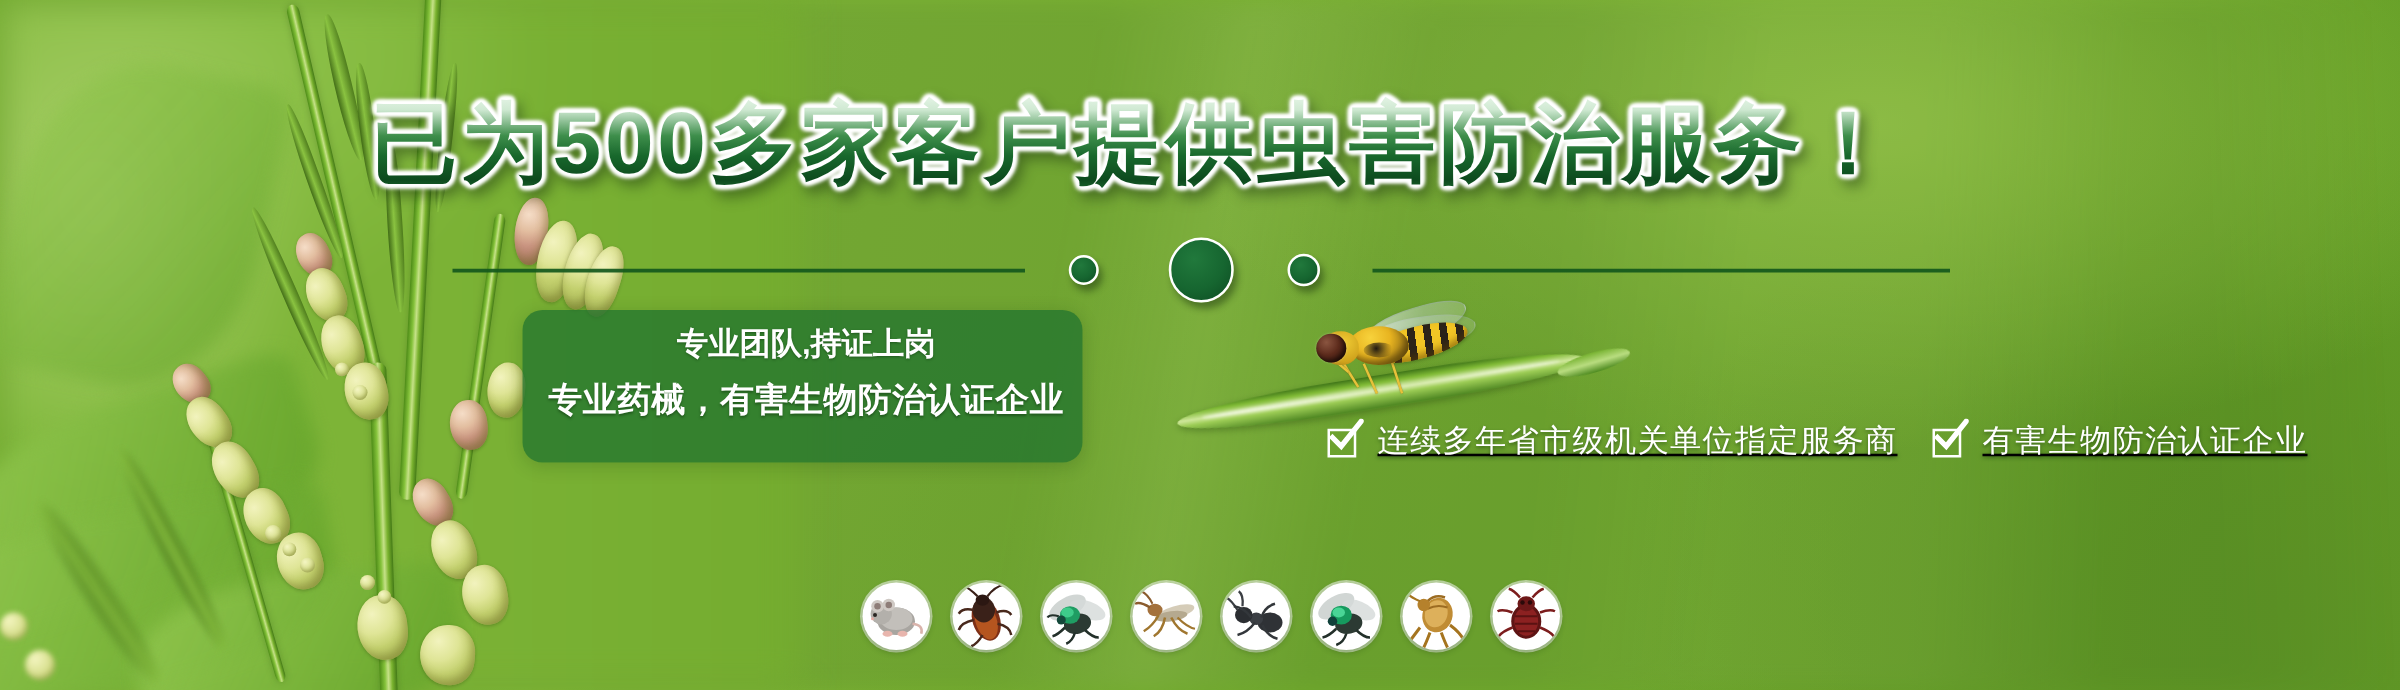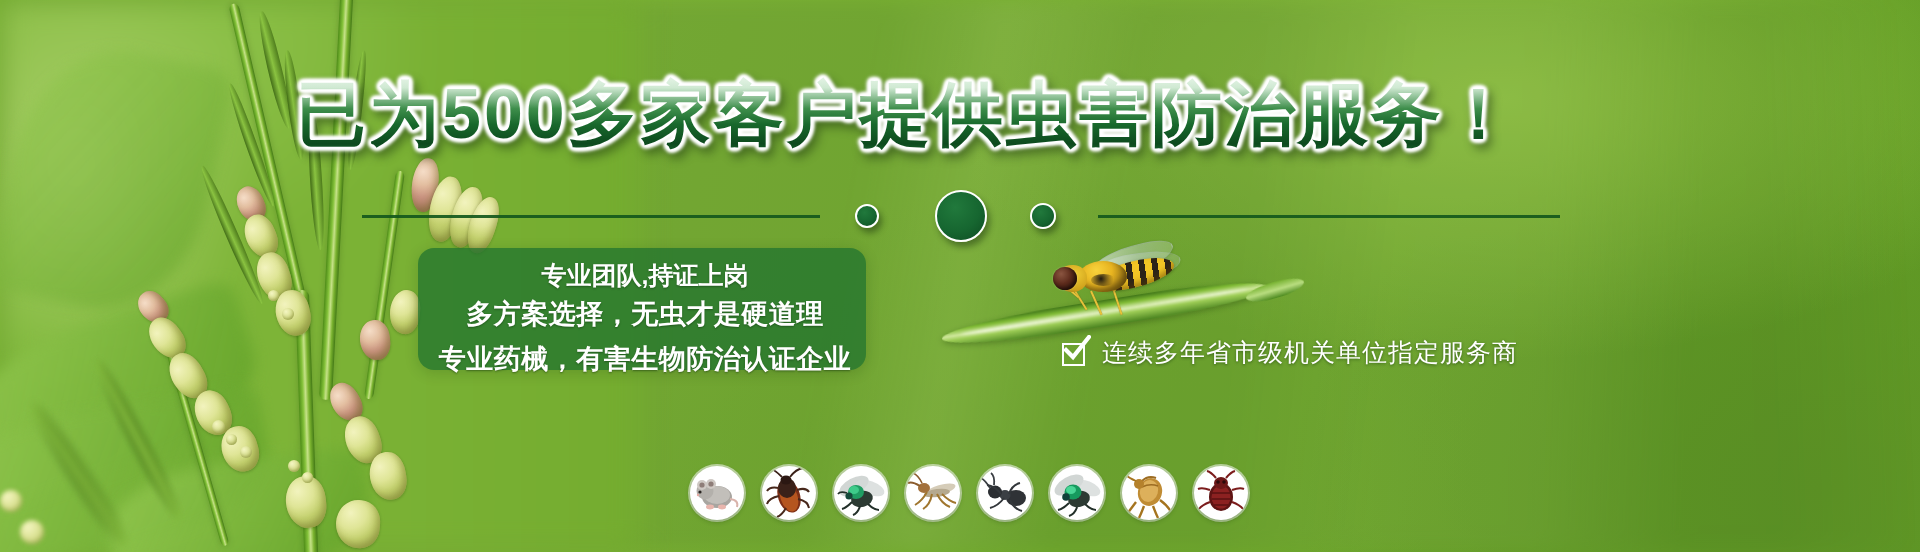--- a/index.html
+++ b/index.html
@@ -229,21 +229,21 @@
     text-shadow:0 1px 2px rgba(10,40,8,.45);
     line-height:1.1;
   }
   .panel-lines .pl.l1{ font-size:25px; letter-spacing:0; }
   .panel-lines .pl.l2{ font-size:27px; }
   .panel-lines .pl.l3{ font-size:27px; position:relative; top:6px; }
 
   
   .checklist{
     position:absolute; left:1062px; top:336px;
-    display:flex; gap:28px;
+    display:flex; gap:28px;text-decoration:underline;
   }
   .check-row{ display:flex; align-items:center; gap:14px; }
   .check-ico{
     position:relative; width:26px; height:26px; flex:0 0 26px;
   }
   .check-ico .box{
     position:absolute; left:0; top:3px; width:23px; height:23px;
     border:2px solid #ffffff;
   }
   .check-ico .tick{
@@ -358,33 +358,41 @@
 
   <div class="rule left"></div>
   <div class="rule right"></div>
   <div class="dot d1"></div>
   <div class="dot d2"></div>
   <div class="dot d3"></div>
 
   <div class="panel"></div>
   <div class="panel-lines">
     <div class="pl l1">专业团队,持证上岗</div>
-    <div class="pl l2">多方案选择，无虫才是硬道理</div>
     <div class="pl l3">专业药械，有害生物防治认证企业</div>
   </div>
 
   <div class="checklist">
     <div class="check-row">
       <span class="check-ico">
         <span class="box"></span>
         <svg class="tick" viewBox="0 0 28 28" aria-hidden="true">
           <path d="M3 15 L10 22 L26 2" fill="none" stroke="#ffffff" stroke-width="4.2" stroke-linecap="square" stroke-linejoin="miter"></path>
         </svg>
       </span>
       <span class="ctext">连续多年省市级机关单位指定服务商</span>
+    </div>
+    <div class="check-row">
+      <span class="check-ico">
+        <span class="box"></span>
+        <svg class="tick" viewBox="0 0 28 28" aria-hidden="true">
+          <path d="M3 15 L10 22 L26 2" fill="none" stroke="#ffffff" stroke-width="4.2" stroke-linecap="square" stroke-linejoin="miter"></path>
+        </svg>
+      </span>
+      <span class="ctext">有害生物防治认证企业</span>
     </div>
   </div>
 
   <div class="pests">
 
     <div class="pest">
       <svg width="54" height="54" viewBox="0 0 54 54">
         <ellipse cx="27" cy="31" rx="15" ry="11" fill="#a8a5a0"></ellipse>
         <ellipse cx="27" cy="29" rx="13" ry="9" fill="#c2bfba"></ellipse>
         <circle cx="15" cy="25" r="8.5" fill="#b3b0ab"></circle>

